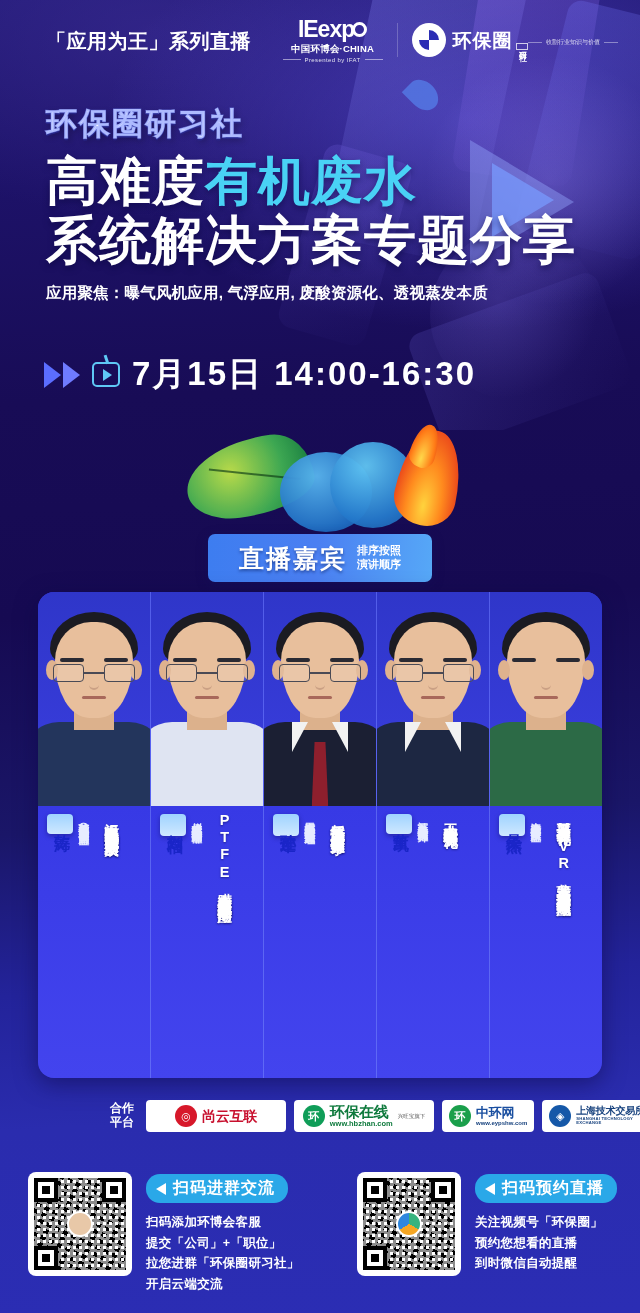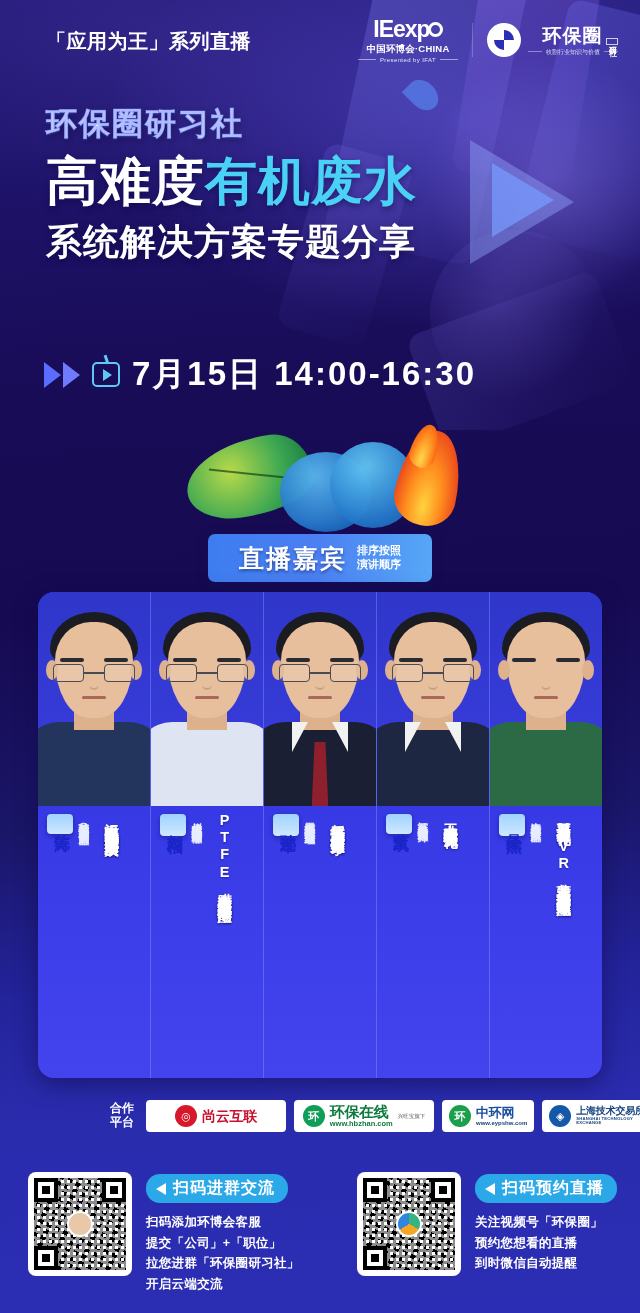--- a/index.html
+++ b/index.html
@@ -51,38 +51,38 @@
   .logo-ie .l1 .rr { color: #fff; }
   .logo-ie .ring { display: inline-block; width: 15px; height: 15px; border: 3px solid #fff; border-radius: 50%; margin-left: -2px; }
   .logo-ie .l2 { font-size: 9.5px; margin-top: 3px; font-weight: 700; letter-spacing: .2px; }
   .logo-ie .l3 { font-size: 6px; margin-top: 3px; opacity: .85; letter-spacing: .4px; display:flex; align-items:center; gap:4px;}
   .logo-ie .l3 .bar { display:inline-block; width: 18px; height: 1px; background: rgba(255,255,255,.6); }
   .logo-div { width: 1px; height: 34px; background: rgba(255,255,255,.22); }
   .logo-hbq { display: flex; align-items: center; gap: 7px; }
   .hbq-mark { width: 34px; height: 34px; border-radius: 50%; background: #fff; position: relative; flex: none; }
   .hbq-mark::before { content: ""; position: absolute; inset: 7px; border-radius: 50%;
     background: conic-gradient(#2b2db4 0 25%, #fff 25% 50%, #2b2db4 50% 75%, #fff 75% 100%); }
-  .hbq-txt { display: flex; flex-direction: column; line-height: 1; align-items: flex-end; }
+  .hbq-txt { display: flex; flex-direction: row; line-height: 1; }
   .hbq-txt .t1 { font-size: 19px; font-weight: 800; letter-spacing: 1px; display:flex; align-items:flex-end; gap:3px; }
   .hbq-txt .t1 .sub { font-size: 8px; font-weight: 700; border: 1px solid rgba(255,255,255,.75); padding: 1px 1px; line-height: 1.05; writing-mode: vertical-rl; }
   .hbq-txt .t2 { font-size: 6px; margin-top: 4px; opacity: .8; display: flex; align-items: center; gap: 4px; }
   .hbq-txt .t2 .bar { display:inline-block; width: 14px; height: 1px; background: rgba(255,255,255,.5); }
 
   
   .title-block { position: absolute; left: 46px; top: 108px; width: 560px; }
   .brand-line {
     font-size: 31px; font-weight: 700; letter-spacing: 2px; line-height: 1;
     color: #eef2ff;
     -webkit-text-stroke: 1px rgba(120,140,255,.55);
     text-shadow: 0 2px 0 rgba(40,40,140,.8), 2px 3px 6px rgba(0,0,0,.35);
   }
   .big-line-1 { margin-top: 16px; font-size: 52px; font-weight: 900; line-height: 1.02; letter-spacing: 1px; white-space: nowrap; }
   .big-line-1 .white { color: #ffffff; text-shadow: 0 3px 6px rgba(10,5,60,.55); }
   .big-line-1 .cyan { color: #49d2f5; text-shadow: 0 3px 6px rgba(10,5,60,.5); }
-  .big-line-2 { margin-top: 16px; font-size: 36px; font-weight: 900; line-height: 1.02; letter-spacing: 1px; color: #fff; white-space: nowrap; text-shadow: 0 3px 6px rgba(10,5,60,.55); }
+  .big-line-2 { margin-top: 6px; font-size: 52px; font-weight: 900; line-height: 1.02; letter-spacing: 1px; color: #fff; white-space: nowrap; text-shadow: 0 3px 6px rgba(10,5,60,.55); }
   .focus-line { margin-top: 16px; font-size: 15.5px; font-weight: 700; color: #fff; letter-spacing: .2px; white-space: nowrap; }
 
   
   .date-row { position: absolute; left: 44px; top: 352px; display: flex; align-items: center; gap: 12px; }
   .arrows { display: flex; gap: 2px; }
   .arw { width: 0; height: 0; border-left: 17px solid #5b6dff; border-top: 13px solid transparent; border-bottom: 13px solid transparent; }
   .arw.a2 { border-left-color: #6f7bff; }
   .tv-icon { width: 28px; height: 25px; border: 2.5px solid #5fc8f5; border-radius: 5px; position: relative; display:flex; align-items:center; justify-content:center; }
   .tv-icon::before { content:""; position:absolute; top: -9px; left: 11px; width: 2.5px; height: 9px; background: #5fc8f5; transform: rotate(-18deg); }
   .tv-icon .pt { width: 0; height: 0; border-left: 9px solid #5fc8f5; border-top: 6px solid transparent; border-bottom: 6px solid transparent; margin-left:2px; }
@@ -258,20 +258,21 @@
       </div>
     </div>
   </div>
 
   <div class="title-block">
     <div class="brand-line">环保圈研习社</div>
     <div class="big-line-1">
       <span class="white">高难度</span><span class="cyan">有机废水</span>
     </div>
     <div class="big-line-2">系统解决方案专题分享</div>
+    <div class="focus-line">应用聚焦：曝气风机应用, 气浮应用, 废酸资源化、透视蒸发本质</div>
   </div>
 
   <div class="date-row">
     <div class="arrows">
         <div class="arw"></div>
         <div class="arw a2"></div>
       </div>
     <div class="tv-icon">
         <div class="pt"></div>
       </div>

